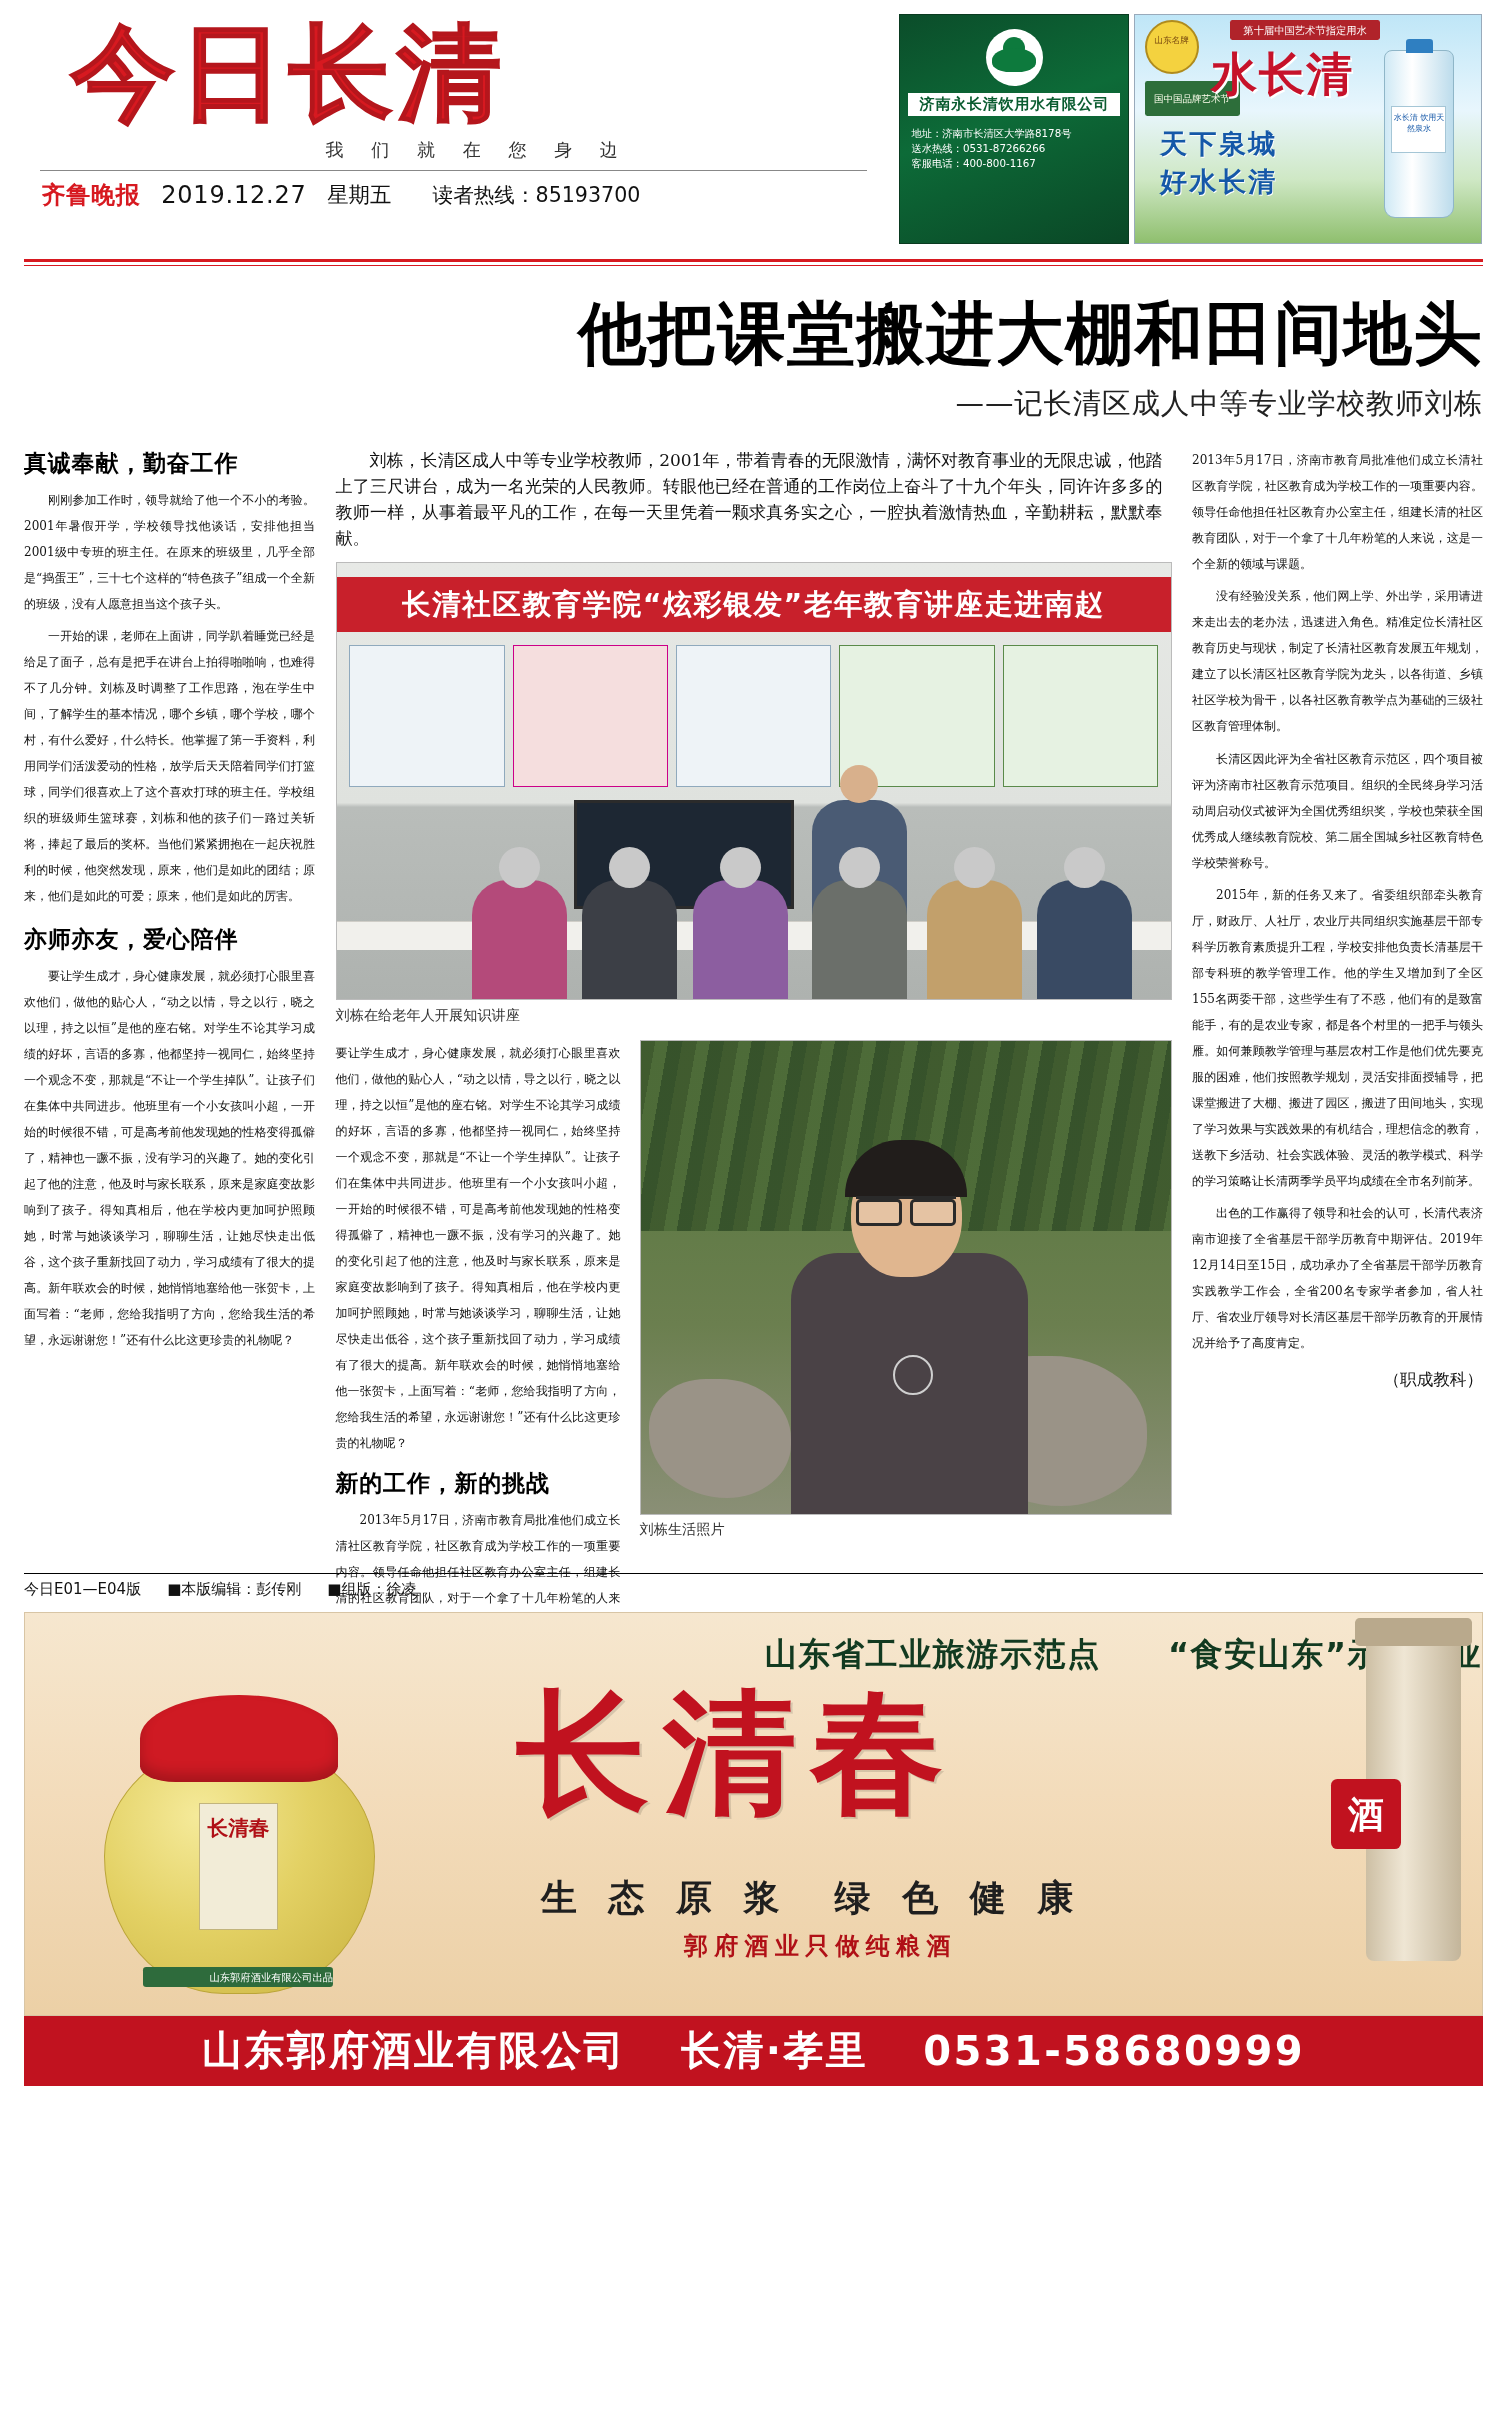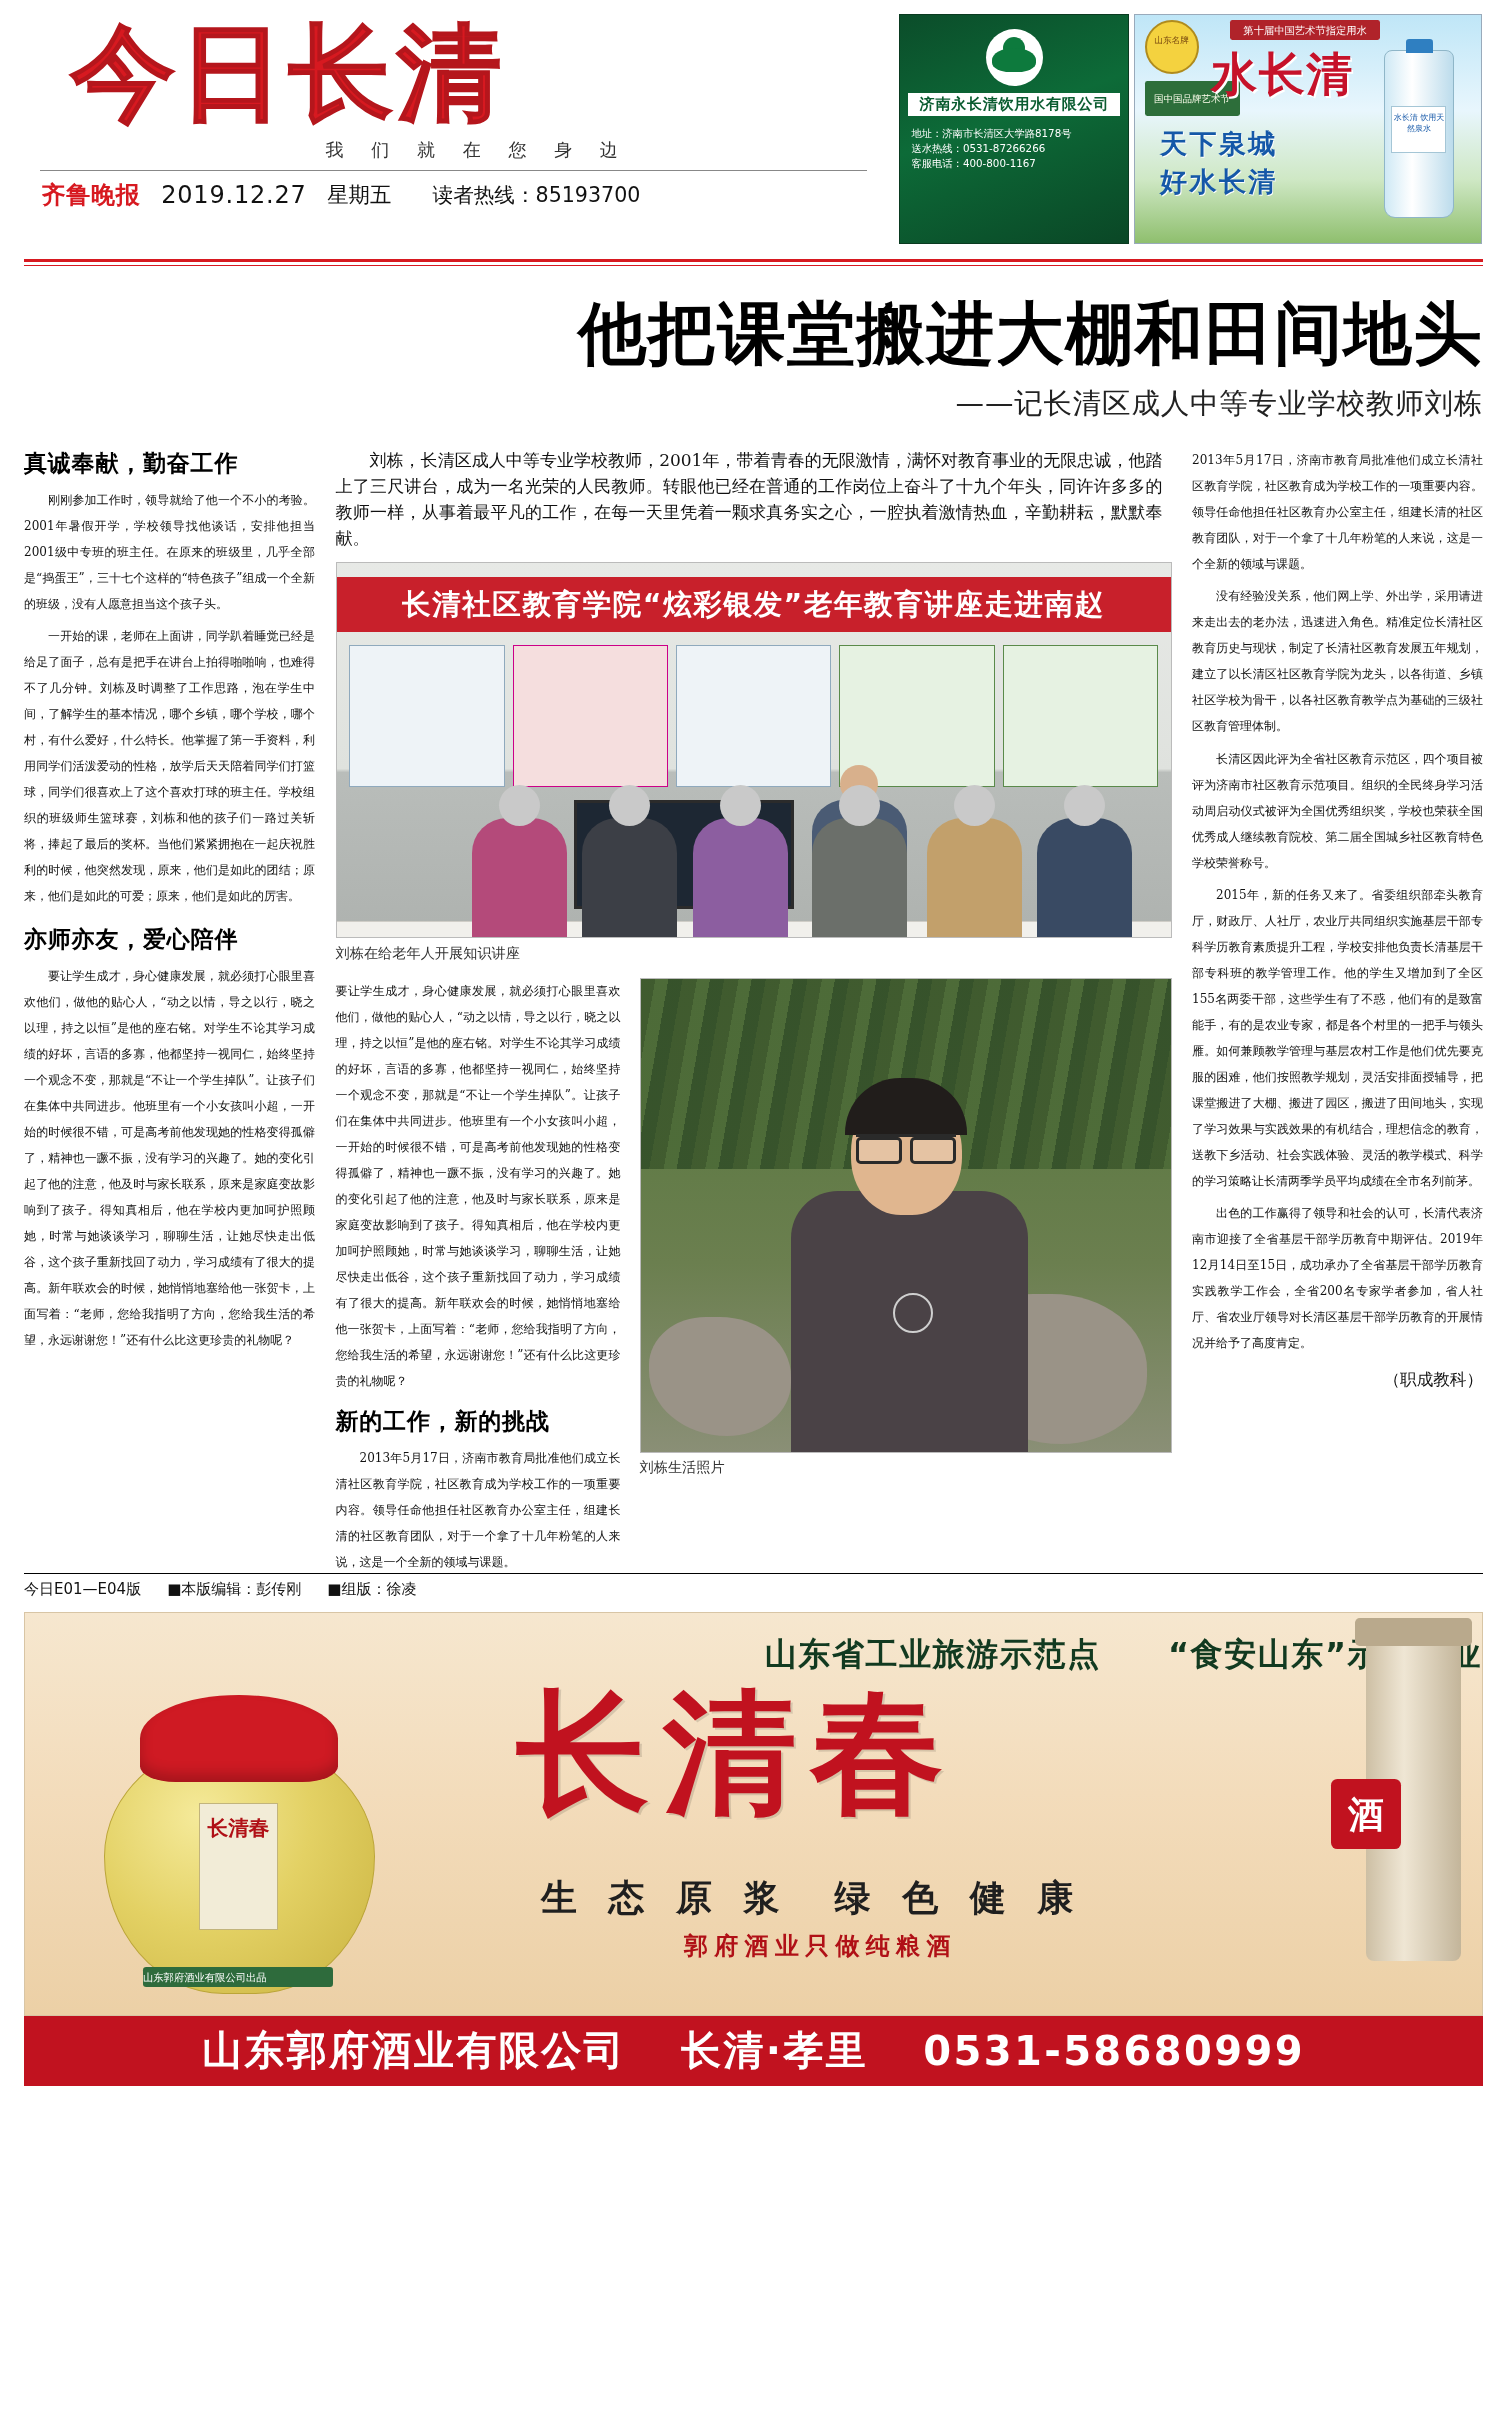--- a/index.html
+++ b/index.html
@@ -343,21 +343,21 @@
     display: flex;
     gap: 19px;
     margin-top: 6.3px;
   }
   .mid-lower-text { width: 285px; }
   .mid-lower-photo { width: 532px; }
 
   
   .photo1 {
     width: 100%;
-    height: 376px;
+    height: 438px;
     position: relative;
     overflow: hidden;
     background: #6d28d9;
     border: 0.8px solid #bbb;
     box-sizing: border-box;
     text-decoration: underline;
   }
   .p1-wall {
     position: absolute; inset: 0;
     background: linear-gradient(180deg,#e7e9e6 0%, #dfe2de 55%, #b9bdba 56%, #aeb2af 100%);
@@ -615,21 +615,21 @@
     padding-top: 11px;
     box-sizing: border-box;
   }
   .ba-jar-foot {
     position: absolute;
     left: 71px; top: 299px;
     width: 190px; height: 20.6px;
     background: #2e6b3c;
     color: #fff;
     font-size: 10.3px;
-    text-align: left;
+    text-align: right;
     line-height: 20.6px;
     font-family: "DejaVu Sans", sans-serif;
     border-radius: 3.2px;
   }
   .ba-pillar {
     position: absolute;
     right: 20.6px; top: 16px;
     width: 95px; height: 332px;
     background: linear-gradient(90deg,#cdbfa4,#efe6d4 40%,#c3b59a);
     border-radius: 8px;

